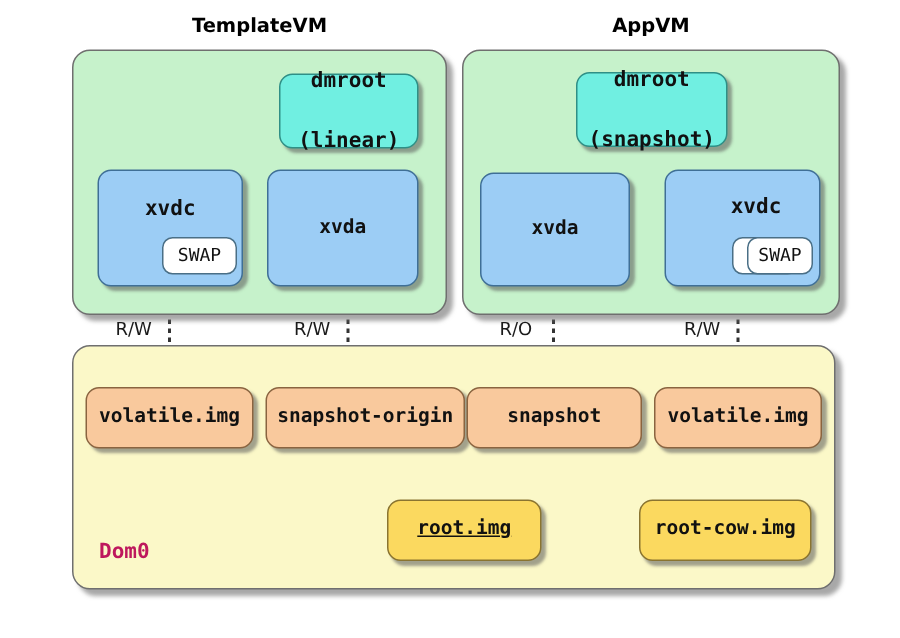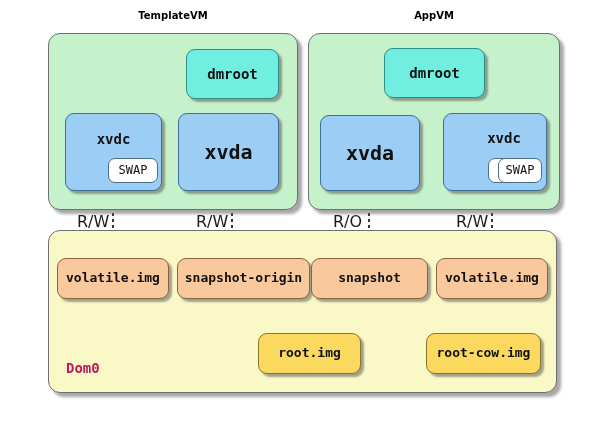--- a/index.html
+++ b/index.html
@@ -47,21 +47,21 @@
     border: 1px solid #6f6f6f;
     border-radius: 12px;
     box-shadow: 4px 4px 3px rgba(110,110,110,0.6);
     align-items: flex-start;
     justify-content: flex-start;
   }
 
   .vm-title {
     position: absolute;
     font-family: "DejaVu Sans", "Liberation Sans", sans-serif;
-    font-size: 10px;
+    font-size: 13px;
     font-weight: bold;
     color: #000000;
     text-align: center;
     white-space: nowrap;
   }
 
   .dom0-label {
     position: absolute;
     font-family: "DejaVu Sans Mono", "Liberation Mono", monospace;
     font-size: 14px;
@@ -94,28 +94,28 @@
     box-shadow: none;
     font-size: 12px;
     position: absolute;
     display: flex;
     align-items: center;
     justify-content: center;
     box-sizing: border-box;
     color: #111111;
   }
 
-  .label-big   { font-size: 20px; font-weight: bold; }
+  .label-big   { font-size: 13px; font-weight: bold; }
   .label-med   { font-size: 14px; font-weight: bold; }
   .label-small { font-size: 13px; font-weight: bold; }
 
   .edge-label {
     position: absolute;
     font-family: "DejaVu Sans", "Liberation Sans", sans-serif;
-    font-size: 16px;
+    font-size: 12px;
     color: #1a1a1a;
     white-space: nowrap;
   }
 
   svg.wires {
     position: absolute;
     left: 0;
     top: 0;
     width: 600px;
     height: 425px;
@@ -154,37 +154,39 @@
 
     <line x1="430" y1="333" x2="379" y2="299" stroke="#333333" stroke-width="2" stroke-dasharray="3,3" marker-end="url(#arrowhead)"></line>
   </svg>
 
   <div class="vm-title" style="left:48px; top:10px; width:250px;">TemplateVM</div>
 
   <div class="box vm-container" style="left:48px; top:33px; width:250px; height:177px;"></div>
 
   <div class="box dm-box label-med" style="left:186px; top:49px; width:93px; height:50px; flex-direction:column;">
     <span>dmroot</span>
+    <span>(linear)</span>
   </div>
 
   <div class="box dev-box" style="left:65px; top:113px; width:97px; height:78px;">
     <span class="label-med" style="position:absolute; left:0; right:0; top:17px;">xvdc</span>
     <span class="inner-box" style="left:42px; top:44px; width:50px; height:25px;">SWAP</span>
   </div>
 
   <div class="box dev-box label-big" style="left:178px; top:113px; width:101px; height:78px;">
     <span>xvda</span>
   </div>
 
   <div class="vm-title" style="left:308px; top:10px; width:252px;">AppVM</div>
 
   <div class="box vm-container" style="left:308px; top:33px; width:252px; height:177px;"></div>
 
   <div class="box dm-box label-med" style="left:384px; top:48px; width:101px; height:50px; flex-direction:column;">
     <span>dmroot</span>
+    <span>(snapshot)</span>
   </div>
 
   <div class="box dev-box label-big" style="left:320px; top:115px; width:100px; height:76px;">
     <span>xvda</span>
   </div>
 
   <div class="box dev-box" style="left:443px; top:113px; width:104px; height:78px;">
     <span class="label-med" style="position:absolute; left:18px; right:0; top:16px;">xvdc</span>
     <span class="inner-box" style="left:7px; top:44px; width:44px; height:25px;margin-left:37px;">CoW</span>
     <span class="inner-box" style="left:54px; top:44px; width:44px; height:25px;">SWAP</span>
@@ -208,21 +210,21 @@
   </div>
 
   <div class="box img-box label-small" style="left:311px; top:258px; width:117px; height:41px;">
     <span>snapshot</span>
   </div>
 
   <div class="box img-box label-small" style="left:436px; top:258px; width:112px; height:41px;">
     <span>volatile.img</span>
   </div>
 
-  <div class="box root-box label-small" style="left:258px; top:333px; width:103px; height:41px;">
+  <div class="box root-box label-small" style="left:258px; top:333px; width:103px; height:41px;text-decoration:underline;">
     <span>root.img</span>
   </div>
 
   <div class="box root-box label-small" style="left:378px; top:333px; width:115px; height:41px;margin-left:48px;">
     <span>root-cow.img</span>
   </div>
 
 </div>
 
 </body></html>

